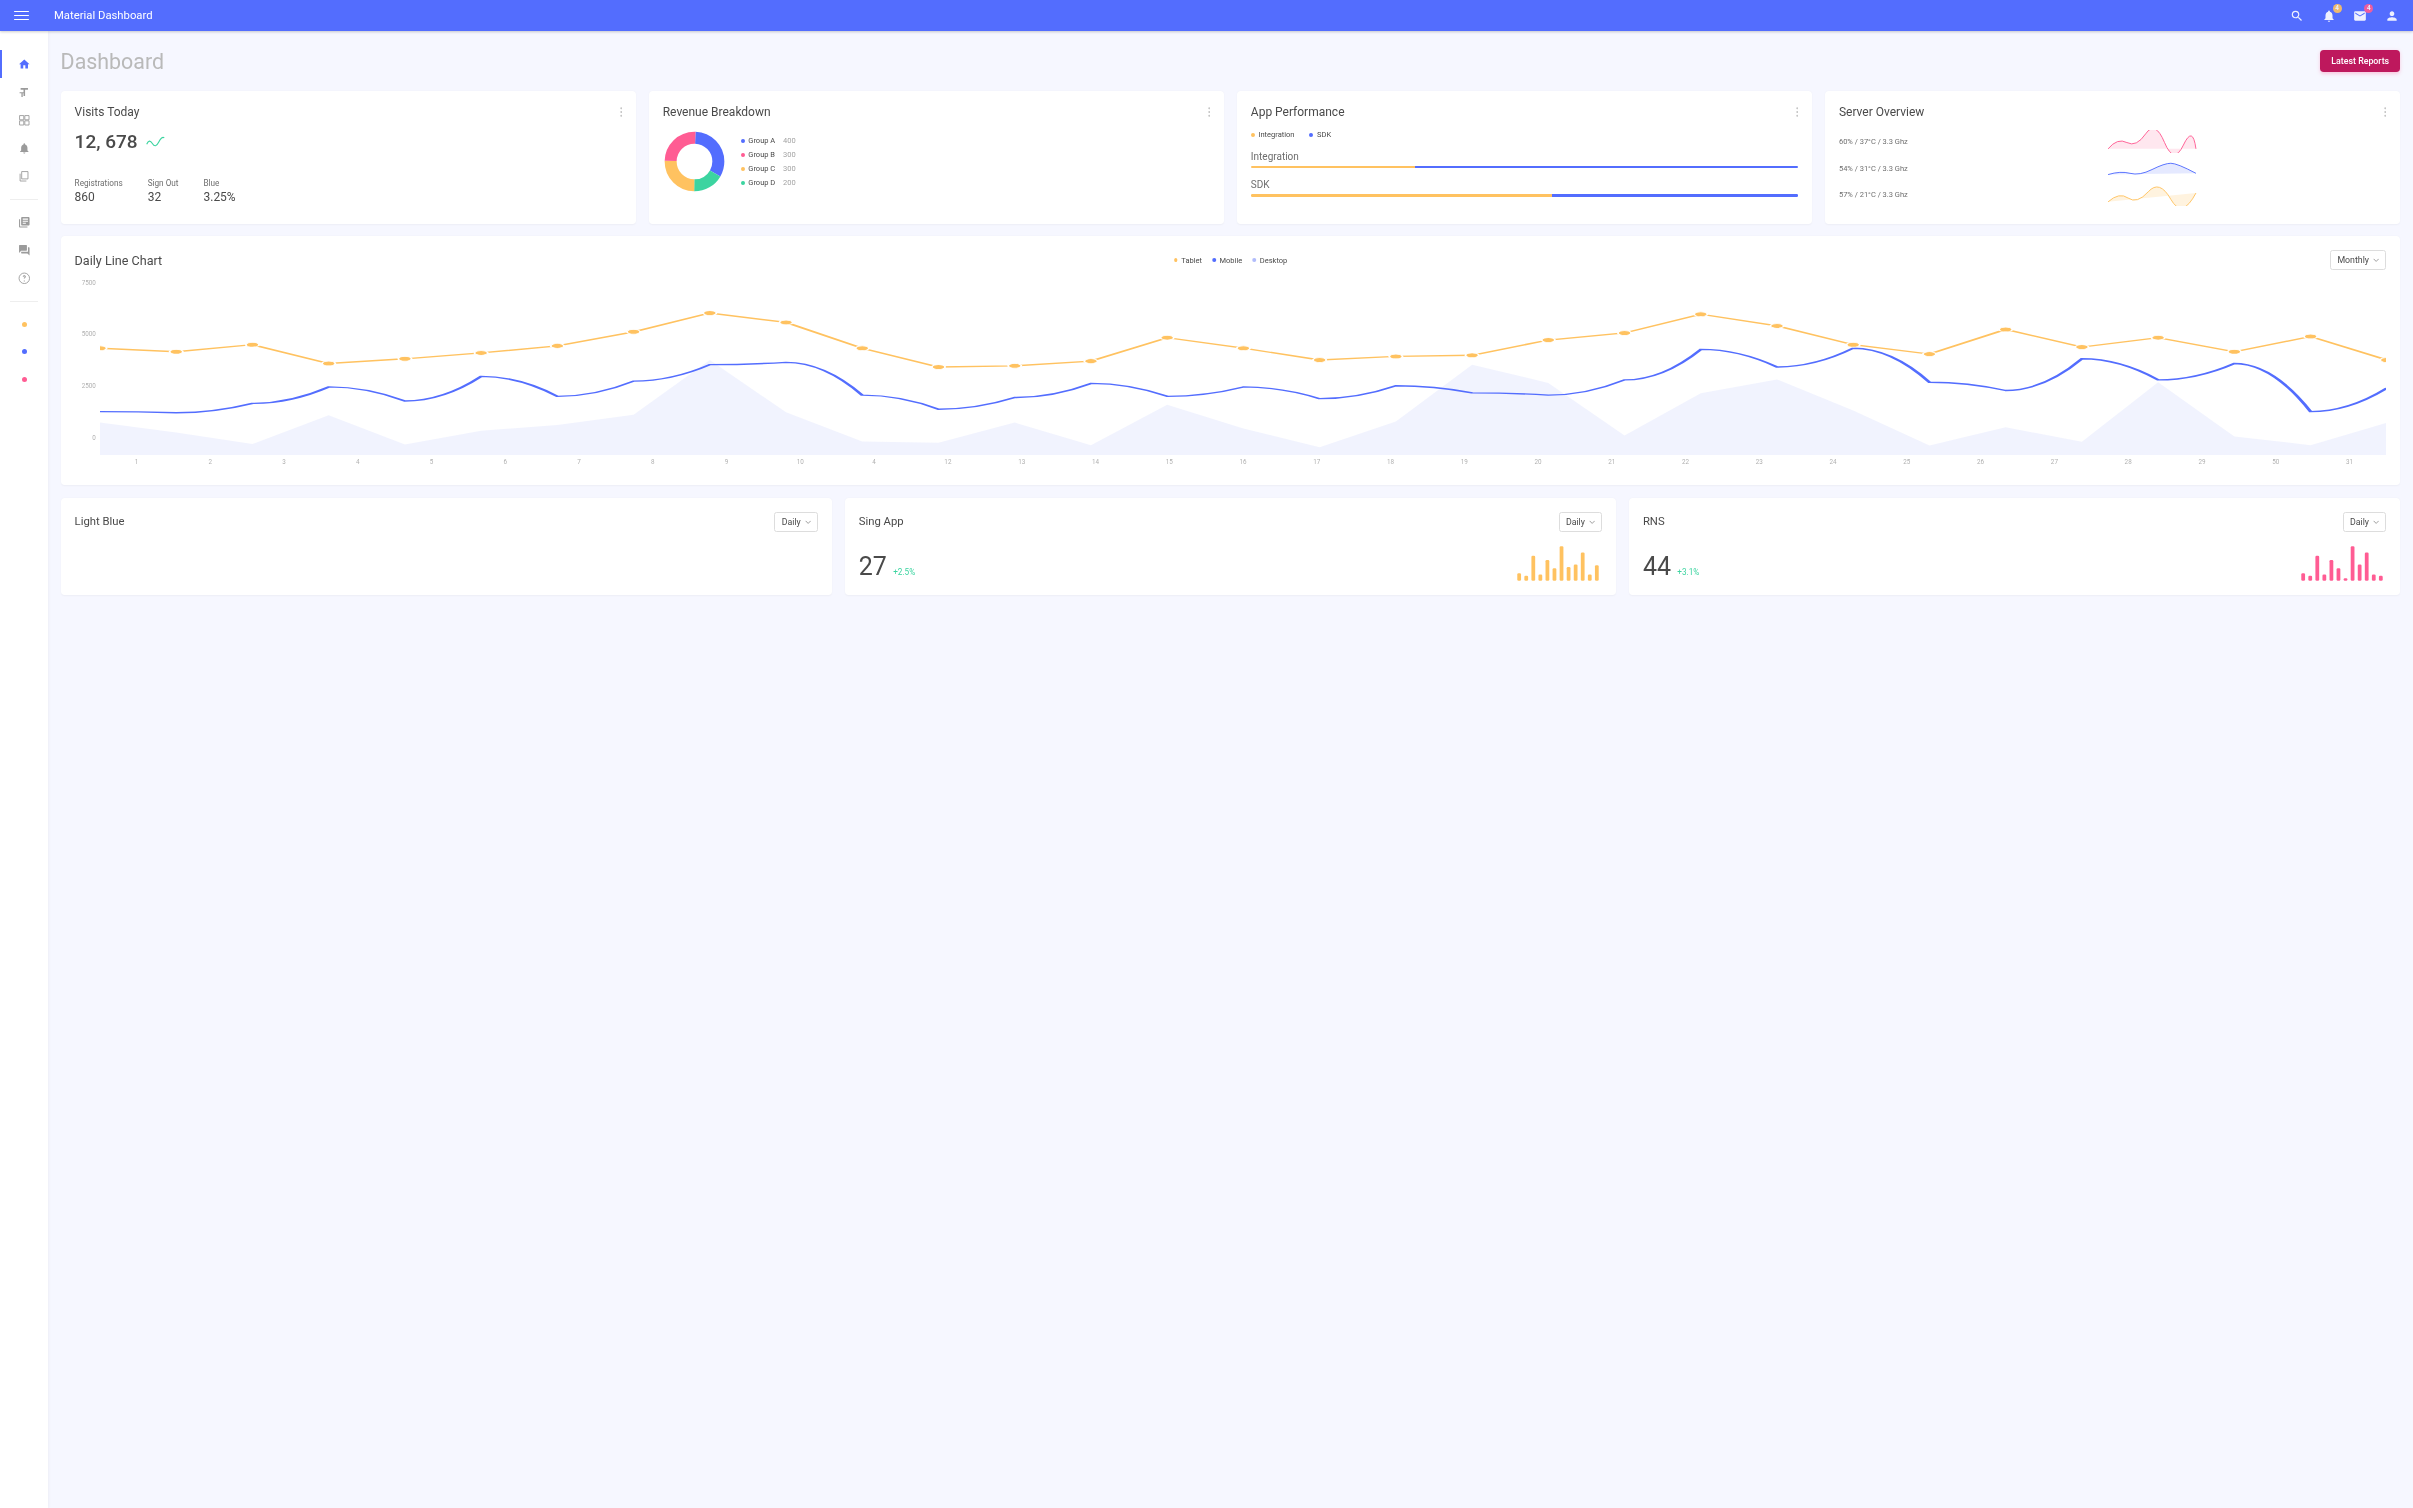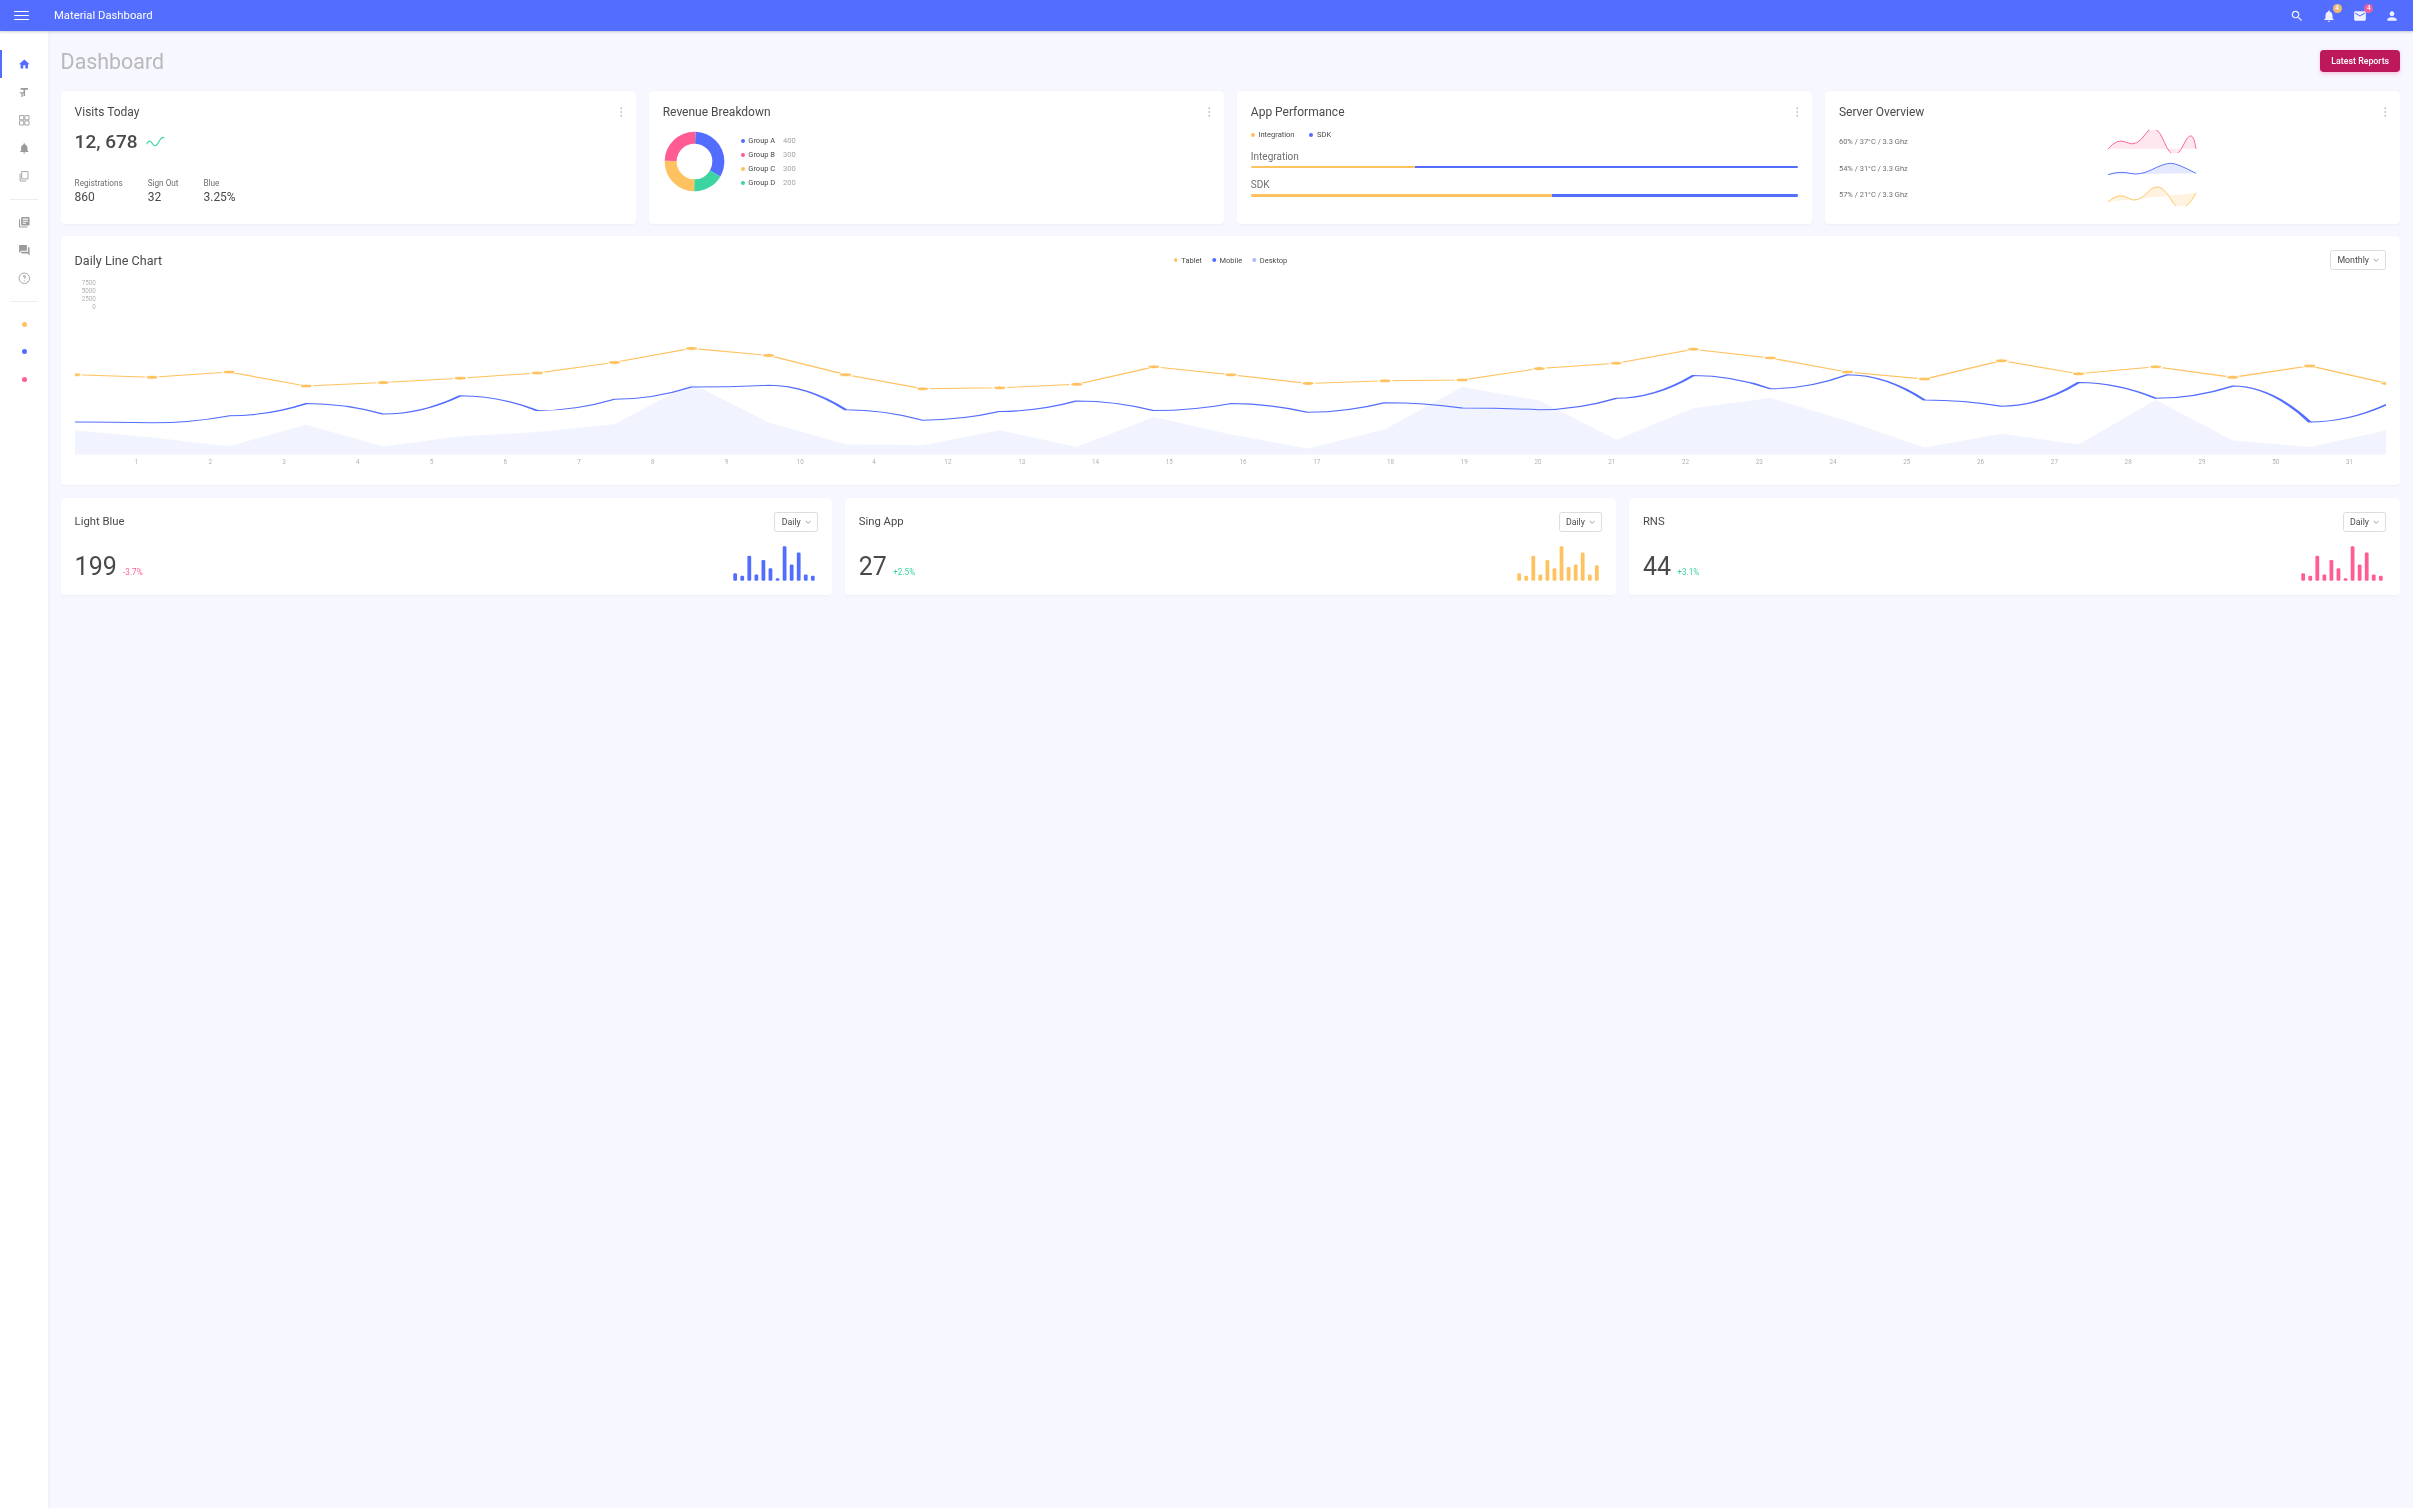--- a/index.html
+++ b/index.html
@@ -53,21 +53,21 @@
 .server-row { display:flex; align-items:center; gap:7.5px; margin-bottom:3.8px; }
 .server-text { font-size:7.5px; color:#6E6E6E; min-width:72px; }
 .server-svg { flex:1; height:22.6px; }
 .big-card { background:#fff; border-radius:3.8px; padding:14px 14px 19px 14px; box-shadow:0 0.6px 1.9px rgba(0,0,0,.04); }
 .big-card-hdr { display:flex; align-items:center; margin-bottom:6.3px; }
 .big-card-title { font-size:12.6px; color:#4A4A4A; font-weight:400; }
 .big-legend { display:flex; gap:10px; font-size:7.5px; position:absolute; left:50%; transform:translateX(-50%); }
 .big-card-hdr-wrap { position:relative; display:flex; align-items:center; }
 .period-select { border:0.6px solid #ddd; padding:3.8px 6.3px; border-radius:2.5px; font-size:8.8px; display:flex; align-items:center; gap:3.8px; cursor:pointer; margin-left:auto; }
 .chevron { width:6.3px; height:6.3px; }
-.chart-container { position:relative; height:176px; display:flex;flex-direction:column; }
+.chart-container { position:relative; height:176px; display:flex; }
 .y-axis { width:25px; display:flex; flex-direction:column; justify-content:space-between; text-align:right; font-size:6.3px; color:#B0B0B0; padding:0 3.8px 12.6px 0; }
 .plot { flex:1; position:relative; }
 .x-axis { display:flex; justify-content:space-between; font-size:6.3px; color:#B0B0B0; padding:3.8px 0 0 25px; }
 .x-axis span { flex:1; text-align:center; }
 .row3 { display:flex; gap:12.6px; }
 .row3 .card { flex:1; }
 .small-card-hdr { display:flex; justify-content:space-between; align-items:center; margin-bottom:11px; }
 .small-card-title { font-size:11.3px; font-weight:400; color:#4A4A4A; }
 .metric-line { display:flex; align-items:baseline; gap:6.3px; }
 .big-metric { font-size:25px; font-weight:400; color:#4A4A4A; }
@@ -420,40 +420,20 @@
       <div class="card">
         <div class="small-card-hdr">
           <span class="small-card-title">Light Blue</span>
           <span class="period-select">
               <span>Daily</span>
               <svg class="chevron" viewBox="0 0 10 10">
                 <path d="M1 3l4 4 4-4" fill="none" stroke="#888" stroke-width="1.3"></path>
               </svg>
             </span>
         </div>
-        <div class="small-body">
-          <div class="metric-line">
-            <span class="big-metric">199</span>
-            <span class="delta neg">-3.7%</span>
-          </div>
-          <svg class="bars-svg" id="bars1" viewBox="0 0 140 60">
-              <rect x="5.230769230769231" y="48" width="6" height="12" rx="2" fill="#536DFE"></rect>
-              <rect x="16.46153846153846" y="52" width="6" height="8" rx="2" fill="#536DFE"></rect>
-              <rect x="27.69230769230769" y="20" width="6" height="40" rx="2" fill="#536DFE"></rect>
-              <rect x="38.92307692307693" y="50" width="6" height="10" rx="2" fill="#536DFE"></rect>
-              <rect x="50.15384615384615" y="27" width="6" height="33" rx="2" fill="#536DFE"></rect>
-              <rect x="61.38461538461538" y="40" width="6" height="20" rx="2" fill="#536DFE"></rect>
-              <rect x="72.61538461538461" y="56" width="6" height="4" rx="2" fill="#536DFE"></rect>
-              <rect x="83.84615384615384" y="5" width="6" height="55" rx="2" fill="#536DFE"></rect>
-              <rect x="95.07692307692307" y="34" width="6" height="26" rx="2" fill="#536DFE"></rect>
-              <rect x="106.30769230769229" y="15" width="6" height="45" rx="2" fill="#536DFE"></rect>
-              <rect x="117.53846153846152" y="50" width="6" height="10" rx="2" fill="#536DFE"></rect>
-              <rect x="128.76923076923077" y="52" width="6" height="8" rx="2" fill="#536DFE"></rect>
-            </svg>
-        </div>
       </div>
       <div class="card">
         <div class="small-card-hdr">
           <span class="small-card-title">Sing App</span>
           <span class="period-select">
               <span>Daily</span>
               <svg class="chevron" viewBox="0 0 10 10">
                 <path d="M1 3l4 4 4-4" fill="none" stroke="#888" stroke-width="1.3"></path>
               </svg>
             </span>

